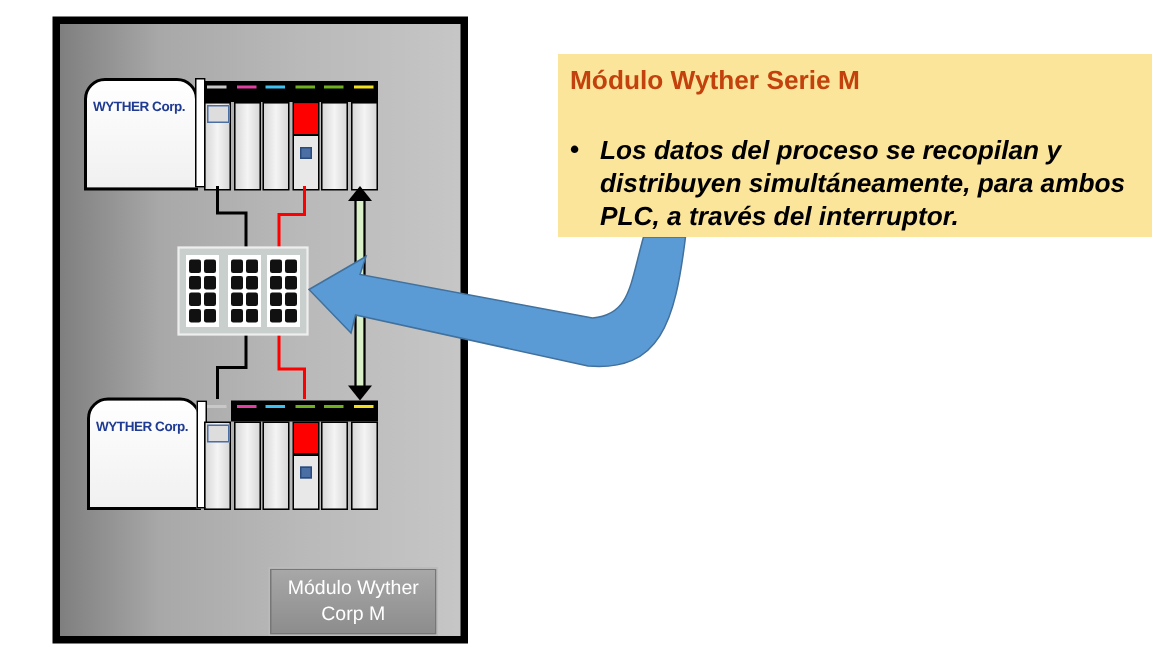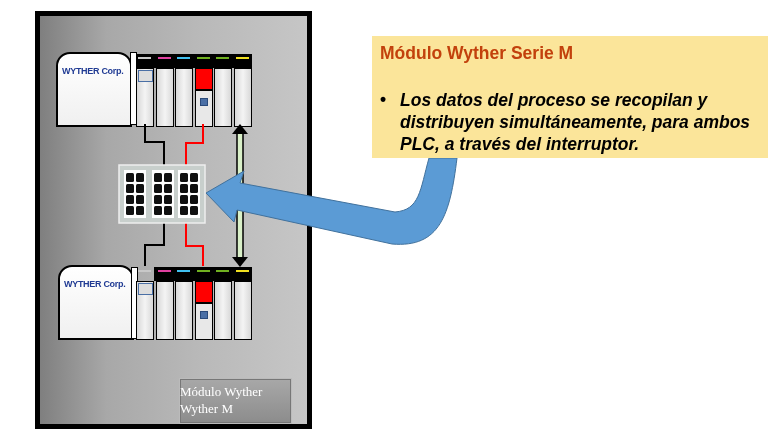--- a/index.html
+++ b/index.html
@@ -12,21 +12,21 @@
   .callout-bullet { position:absolute; left:8px; top:53px; font-size:17.5px; font-weight:bold; color:#000; }
   .callout-text { position:absolute; left:28px; top:53px; width:366px; font-size:17.5px; font-weight:bold; line-height:22px; color:#000;font-style:italic; }
   .wyther-box { position:absolute; width:72px; height:71px; background:linear-gradient(#ffffff,#f0f0f0); border:2px solid #000; border-radius:14px 14px 0 0; }
   .wyther-label { position:absolute; left:4px; top:12px; font-size:9px; font-weight:bold; color:#1f3a93; letter-spacing:-0.3px; }
   .rack-bar { position:absolute; width:5px; background:#fff; border:1px solid #000; }
   .rack-top { position:absolute; height:14px; background:#000; }
   .slot { position:absolute; width:16px; height:57px; background:linear-gradient(to right,#d8d8d8,#f4f4f4,#d8d8d8); border:1px solid #000; }
   .stripe { position:absolute; height:2px; width:13px; top:4px; }
   .caption-box { position:absolute; left:179px; top:378px; width:111px; height:44px;
     background:linear-gradient(#a8a8a8,#8c8c8c); border:1px solid #bbb; box-shadow: inset 0 0 0 1px #777; }
-  .caption-text { position:absolute; left:0; top:4px; width:111px; text-align:left; color:#fff; font-size:13px; line-height:17px;font-family:Liberation Serif, serif; }
+  .caption-text { position:absolute; left:0; top:4px; width:111px; text-align:center; color:#fff; font-size:13px; line-height:17px; }
   svg { position:absolute; left:0; top:0; }
 </style>
 </head>
 <body>
 
 <div id="panel">
   <div id="panel-inner"></div>
 </div>
 
 <div class="wyther-box" style="left:56px;top:52px;">
@@ -129,15 +129,15 @@
 
 <div class="callout">
   <span class="callout-title">Módulo Wyther Serie M</span>
   <span class="callout-bullet">•</span>
   <span class="callout-text">Los datos del proceso se recopilan y distribuyen simultáneamente, para ambos PLC, a través del interruptor.</span>
 </div>
 
 <div class="caption-box">
   <div class="caption-text">
     <div>Módulo Wyther</div>
-    <div>Wyther M</div>
+    <div>Corp M</div>
   </div>
 </div>
 
 </body></html>

